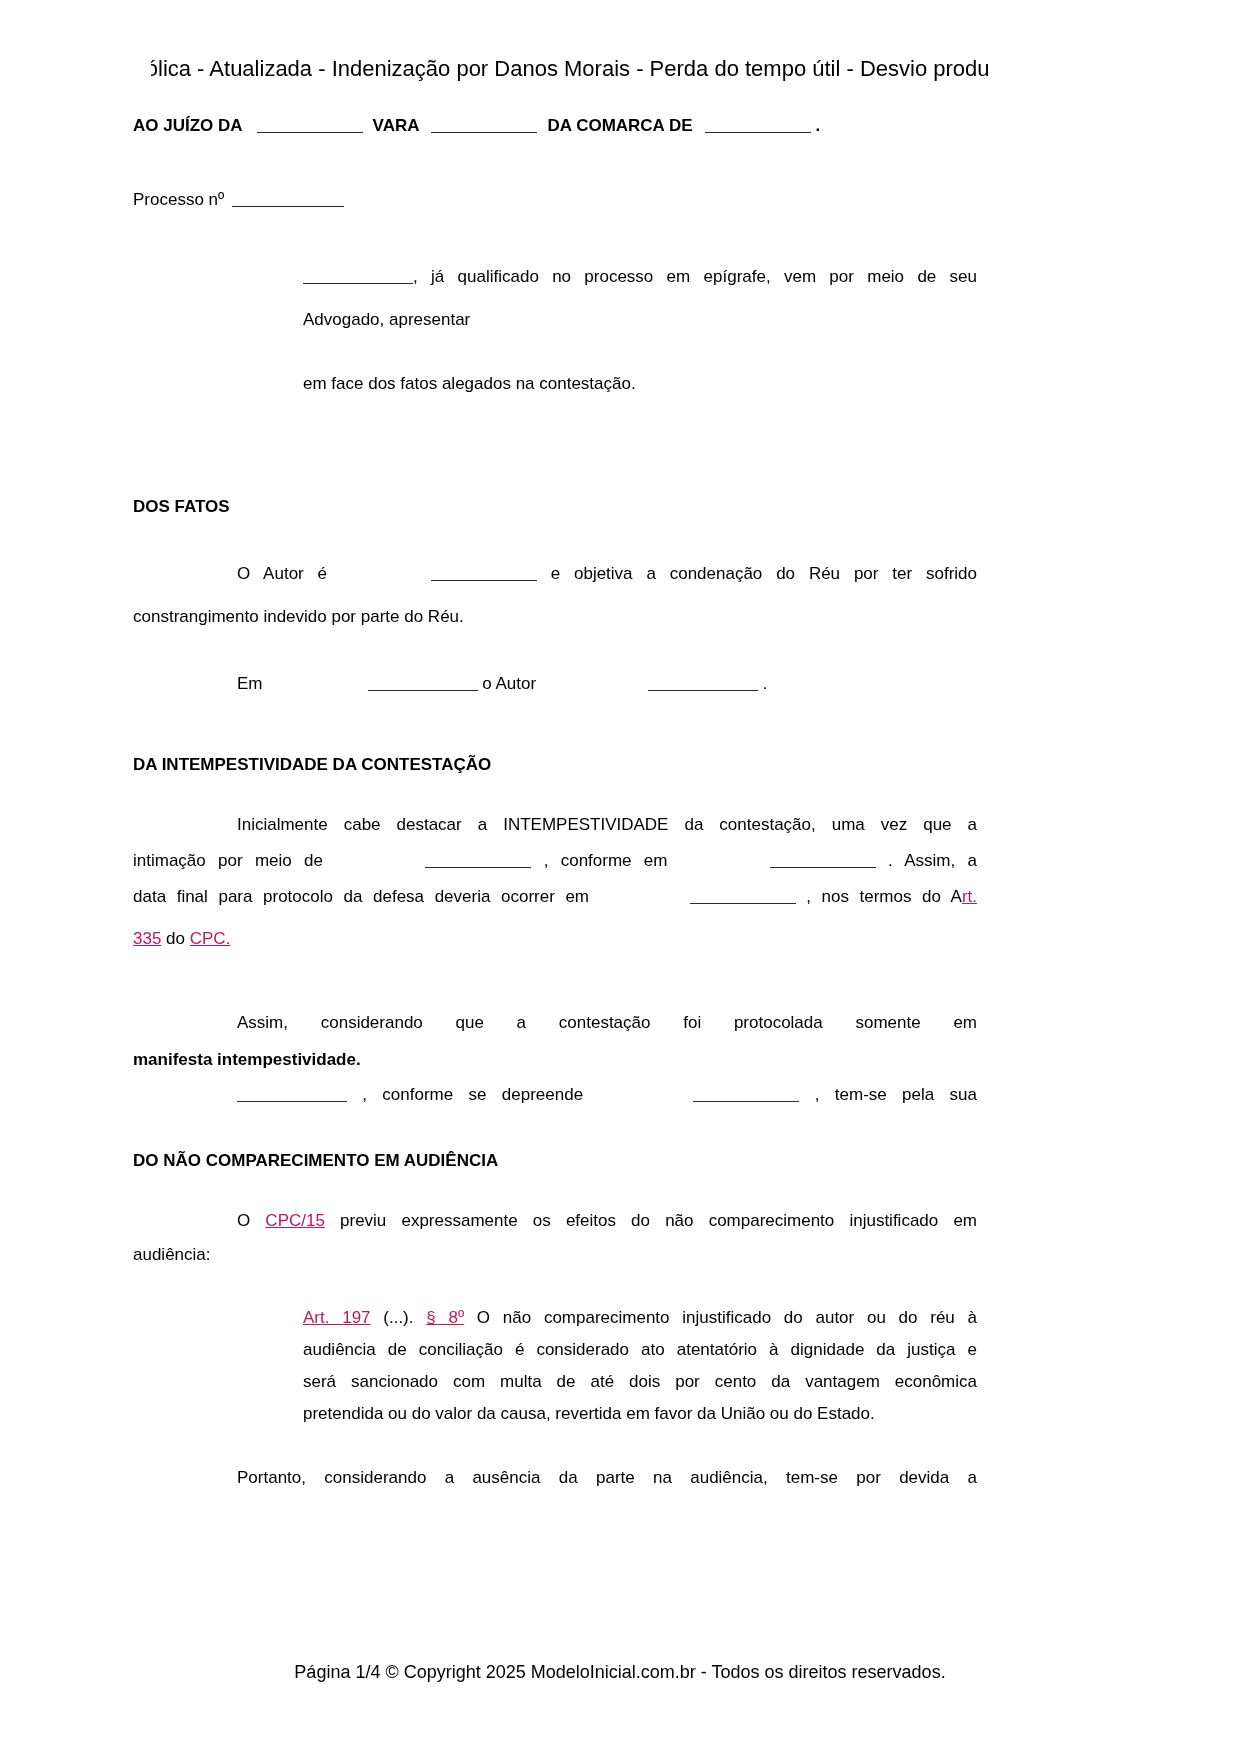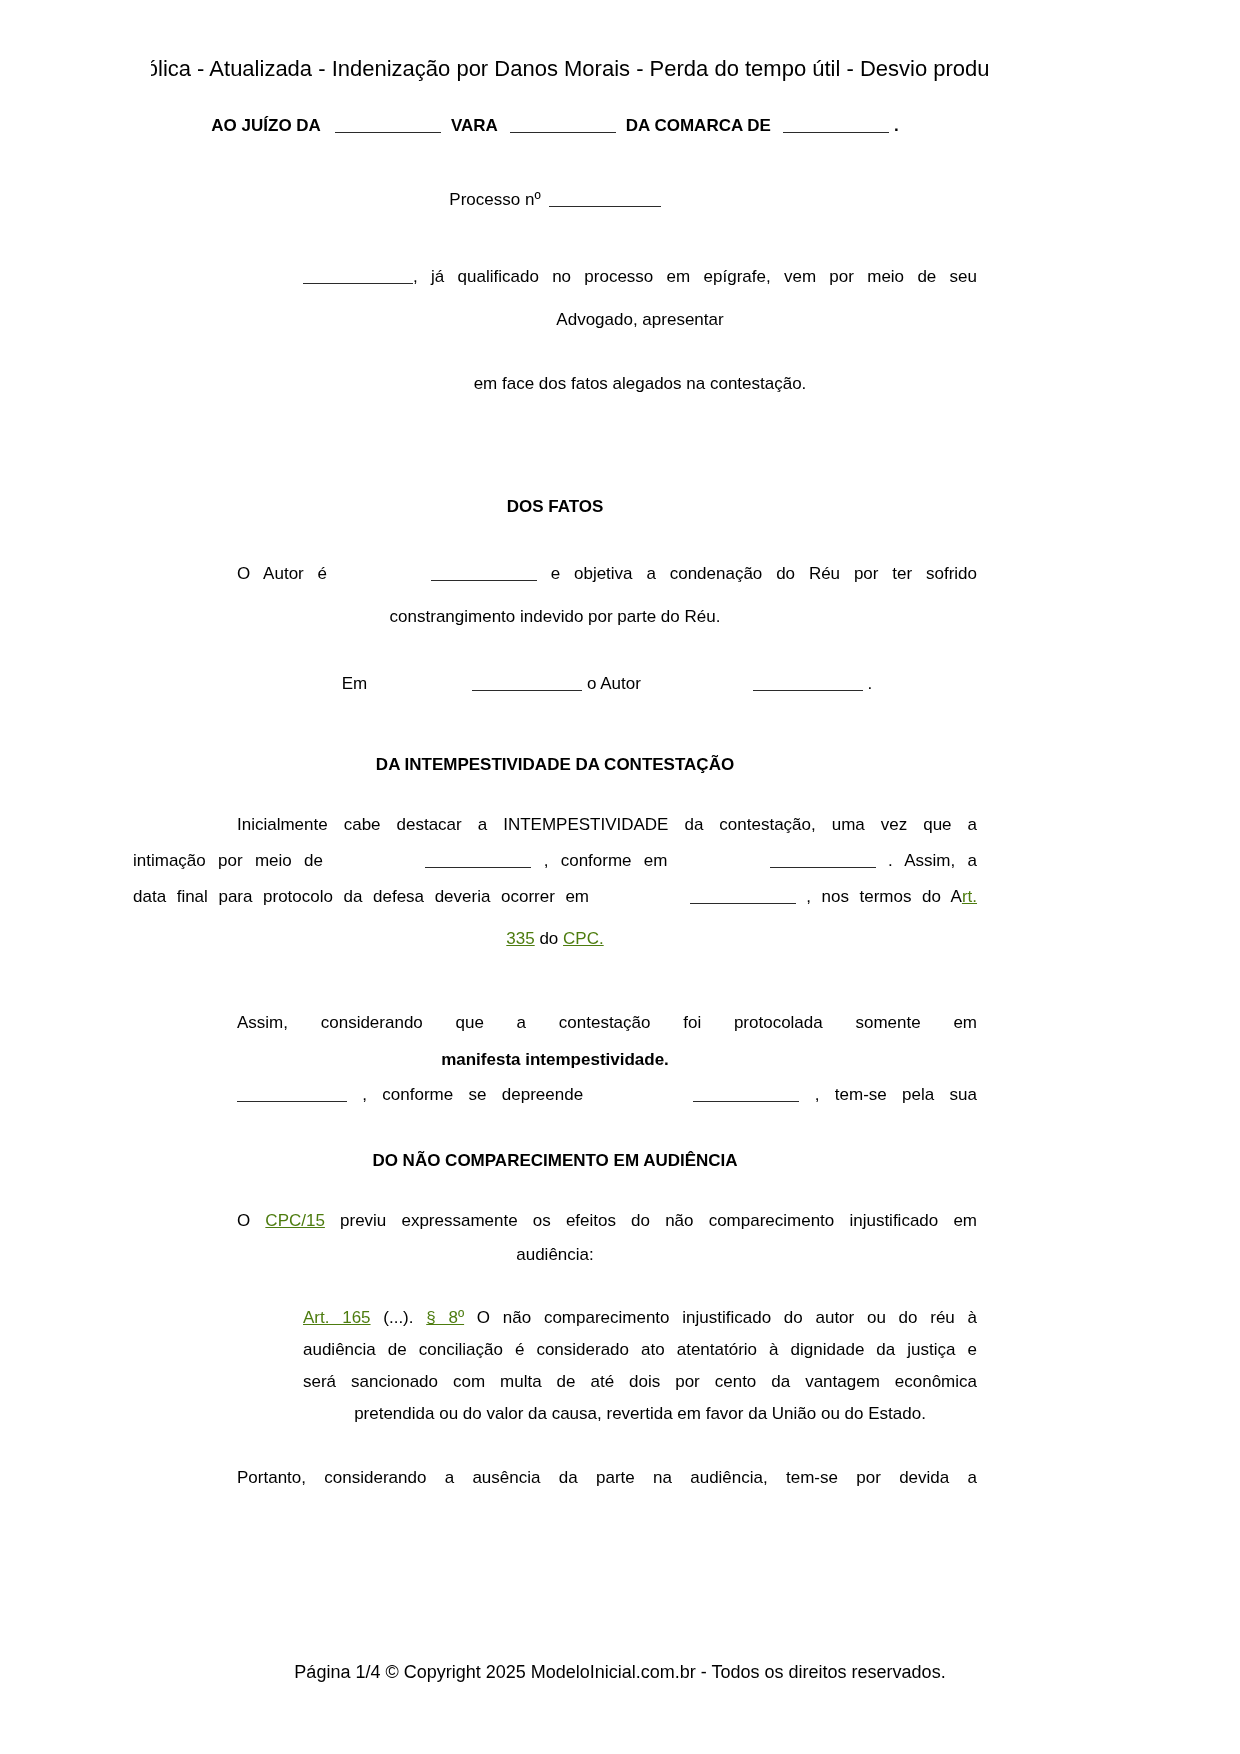--- a/index.html
+++ b/index.html
@@ -1,27 +1,27 @@
 <!DOCTYPE html>
 <html lang="pt-BR"><head>
 <meta charset="utf-8">
 <style>
   html,body{margin:0;padding:0;background:#ffffff;}
   body{width:1240px;height:1754px;position:relative;font-family:"Liberation Sans",sans-serif;color:#000;}
   .page{position:absolute;left:0;top:0;width:1240px;height:1754px;background:#fff;overflow:hidden;}
   .doc-title{position:absolute;left:118px;top:56px;font-size:22px;line-height:26px;white-space:nowrap;color:#000;margin-left:33px;}
   .clip-glyph{display:inline-block;width:7px;overflow:hidden;direction:rtl;vertical-align:bottom;}
   .doc{position:absolute;left:133px;top:0;width:844px;padding-top:115px;}
-  .line{font-size:17px;line-height:22px;text-align:center;}
+  .line{font-size:17px;line-height:22px;text-align:left;}
   .line.justify{text-align:justify;text-align-last:justify;}
   .line.center{text-align:center;text-align-last:center;}
   .line.bold{font-weight:bold;}
   .blank{display:inline-block;height:13px;border-bottom:1.3px solid #2b2b2b;vertical-align:-2px;}
   .spacer{display:inline-block;height:1px;vertical-align:baseline;}
-  a.link{color:#4d7c0f;cursor:pointer;}
+  a.link{color:#be185d;cursor:pointer;}
   .footer{position:absolute;left:0;top:1660px;width:1240px;text-align:center;font-size:18px;line-height:24px;color:#000;}
 </style>
 </head>
 <body>
 
 <div class="page">
   <div class="doc-title"><span class="clip-glyph">ó</span><span>lica - Atualizada - Indenização por Danos Morais - Perda do tempo útil - Desvio produ</span></div>
   <div class="doc">
       <div class="line left bold" style="margin-top: 0px;"><span>AO JUÍZO DA</span><span class="spacer" style="width: 14px;"></span><span class="blank" style="width: 106px;"></span><span class="spacer" style="width: 10px;"></span><span>VARA</span><span class="spacer" style="width: 12px;"></span><span class="blank" style="width: 106px;"></span><span class="spacer" style="width: 10px;"></span><span>DA COMARCA DE</span><span class="spacer" style="width: 12px;"></span><span class="blank" style="width: 106px;"></span><span class="spacer" style="width: 5px;"></span><span>.</span></div>
       <div class="line left" style="margin-top: 52px;"><span>Processo nº</span><span class="spacer" style="width: 8px;"></span><span class="blank" style="width: 112px;"></span></div>
@@ -36,20 +36,20 @@
       <div class="line justify" style="margin-top: 38px;"><span class="spacer" style="width: 104px;"></span><span>Inicialmente cabe destacar a INTEMPESTIVIDADE da contestação, uma vez que a</span></div>
       <div class="line justify" style="margin-top: 14px;"><span>intimação por meio de </span><span class="spacer" style="width: 90px;"></span><span class="blank" style="width: 106px;"></span><span> , conforme em </span><span class="spacer" style="width: 90px;"></span><span class="blank" style="width: 106px;"></span><span> . Assim, a</span></div>
       <div class="line justify" style="margin-top: 14px;"><span>data final para protocolo da defesa deveria ocorrer em </span><span class="spacer" style="width: 90px;"></span><span class="blank" style="width: 106px;"></span><span> , nos termos do A</span><a class="link" href="#">rt.</a></div>
       <div class="line left" style="margin-top: 20px;"><a class="link" href="#">335</a><span> do </span><a class="link" href="#">CPC.</a></div>
       <div class="line justify" style="margin-top: 62px;"><span class="spacer" style="width: 104px;"></span><span>Assim, considerando que a contestação foi protocolada somente em</span></div>
       <div class="line left bold" style="margin-top: 15px;"><span>manifesta intempestividade.</span></div>
       <div class="line justify" style="margin-top: 13px;"><span class="spacer" style="width: 104px;"></span><span class="blank" style="width: 110px;"></span><span> , conforme se depreende </span><span class="spacer" style="width: 95px;"></span><span class="blank" style="width: 106px;"></span><span> , tem-se pela sua</span></div>
       <div class="line left bold" style="margin-top: 44px;"><span>DO NÃO COMPARECIMENTO EM AUDIÊNCIA</span></div>
       <div class="line justify" style="margin-top: 38px;"><span class="spacer" style="width: 104px;"></span><span>O </span><a class="link" href="#">CPC/15</a><span> previu expressamente os efeitos do não comparecimento injustificado em</span></div>
       <div class="line left" style="margin-top: 12px;"><span>audiência:</span></div>
-      <div class="line justify" style="margin-top: 41px; margin-left: 170px;"><a class="link" href="#">Art. 165</a><span> (...). </span><a class="link" href="#">§ 8º</a><span> O não comparecimento injustificado do autor ou do réu à</span></div>
+      <div class="line justify" style="margin-top: 41px; margin-left: 170px;"><a class="link" href="#">Art. 197</a><span> (...). </span><a class="link" href="#">§ 8º</a><span> O não comparecimento injustificado do autor ou do réu à</span></div>
       <div class="line justify" style="margin-top: 10px; margin-left: 170px;"><span>audiência de conciliação é considerado ato atentatório à dignidade da justiça e</span></div>
       <div class="line justify" style="margin-top: 10px; margin-left: 170px;"><span>será sancionado com multa de até dois por cento da vantagem econômica</span></div>
       <div class="line left" style="margin-top: 10px; margin-left: 170px;"><span>pretendida ou do valor da causa, revertida em favor da União ou do Estado.</span></div>
       <div class="line justify" style="margin-top: 42px;"><span class="spacer" style="width: 104px;"></span><span>Portanto, considerando a ausência da parte na audiência, tem-se por devida a</span></div>
     </div>
   <div class="footer">Página 1/4 © Copyright 2025 ModeloInicial.com.br - Todos os direitos reservados.</div>
 </div>
 
 </body></html>

